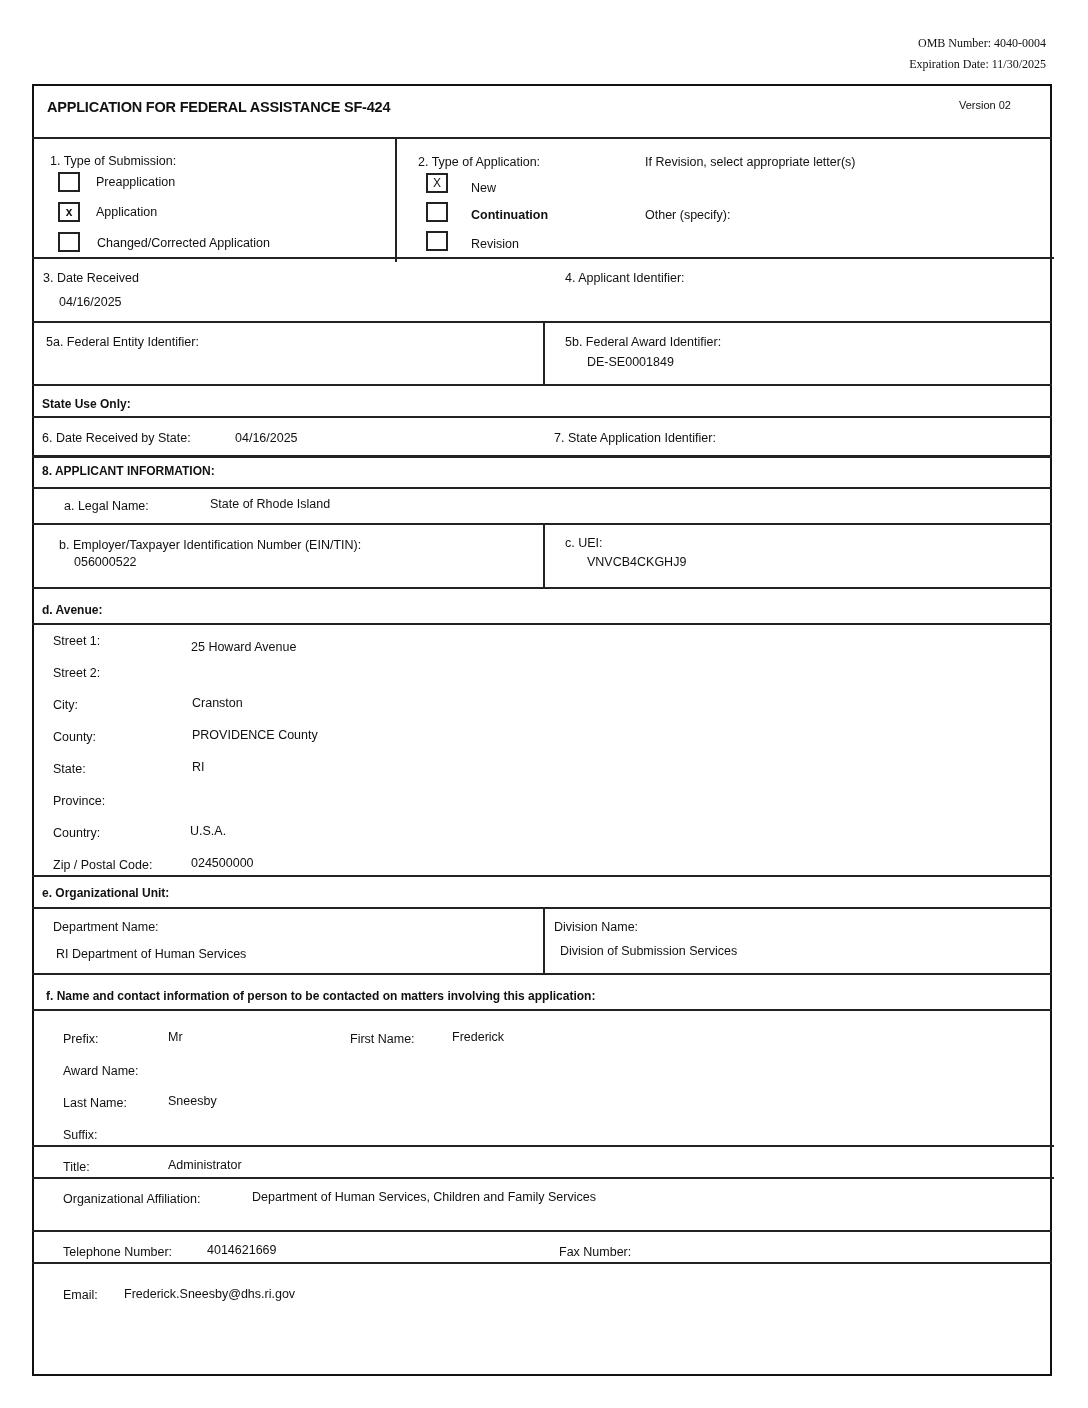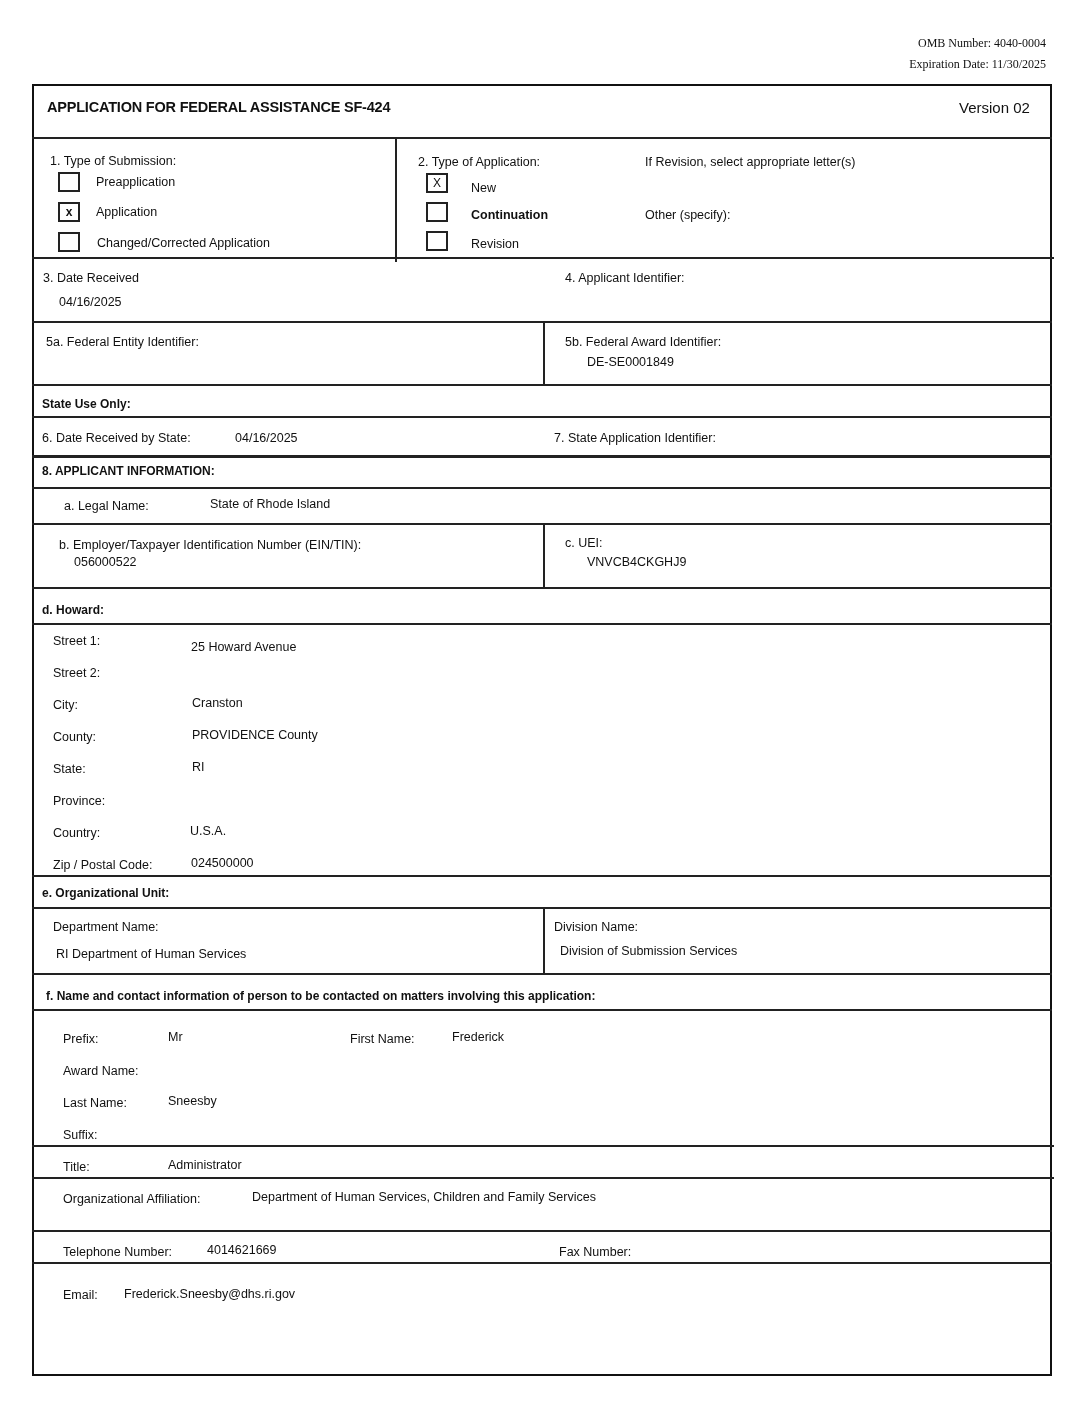--- a/index.html
+++ b/index.html
@@ -4,21 +4,21 @@
 <style>
   * { box-sizing: border-box; margin: 0; padding: 0; }
   html, body { width: 1088px; height: 1408px; background: #ffffff; }
   body { position: relative; font-family: "Liberation Sans", sans-serif; color: #111; font-size: 12.5px; }
   .abs { position: absolute; white-space: nowrap; }
   .omb { font-family: "Liberation Serif", serif; font-size: 12px; color: #111; text-align: right; }
   .frame { position: absolute; left: 32px; top: 84px; width: 1020px; height: 1292px; border: 2px solid #111; }
   .hline { position: absolute; left: 32px; height: 2px; background: #222; }
   .vline { position: absolute; width: 2px; background: #222; }
   .title { font-size: 14.5px; font-weight: bold; letter-spacing: -0.2px; }
-  .version { font-size: 15px; }
+  .version { font-size: 11px; }
   .lbl { font-size: 12.5px; }
   .val { font-size: 12.5px; }
   .bold { font-weight: bold; font-size: 12px; }
   .cb { position: absolute; width: 22px; height: 20px; border: 2px solid #222; background: #fff;
         font-size: 12px; text-align: center; line-height: 16px; }
   .cb.b { font-weight: bold; }
 </style>
 </head>
 <body>
 
@@ -78,21 +78,21 @@
 <div class="abs val" style="left:210px; top:497px;">State of Rhode Island</div>
 <div class="hline" style="top:523px; width:1020px;"></div>
 
 <div class="abs lbl" style="left:59px; top:538px;">b.  Employer/Taxpayer Identification Number (EIN/TIN):</div>
 <div class="abs val" style="left:74px; top:555px;">056000522</div>
 <div class="vline" style="left:543px; top:524px; height:64px;"></div>
 <div class="abs lbl" style="left:565px; top:536px;">c.  UEI:</div>
 <div class="abs val" style="left:587px; top:555px;">VNVCB4CKGHJ9</div>
 <div class="hline" style="top:587px; width:1020px;"></div>
 
-<div class="abs bold" style="left:42px; top:603px;">d. Howard:</div>
+<div class="abs bold" style="left:42px; top:603px;">d. Avenue:</div>
 <div class="hline" style="top:623px; width:1020px;"></div>
 
 <div class="abs lbl" style="left:53px; top:634px;">Street 1:</div>
 <div class="abs val" style="left:191px; top:640px;">25 Howard Avenue</div>
 <div class="abs lbl" style="left:53px; top:666px;">Street 2:</div>
 <div class="abs val" style="left:191px; top:666px;"></div>
 <div class="abs lbl" style="left:53px; top:698px;">City:</div>
 <div class="abs val" style="left:192px; top:696px;">Cranston</div>
 <div class="abs lbl" style="left:53px; top:730px;">County:</div>
 <div class="abs val" style="left:192px; top:728px;">PROVIDENCE County</div>

